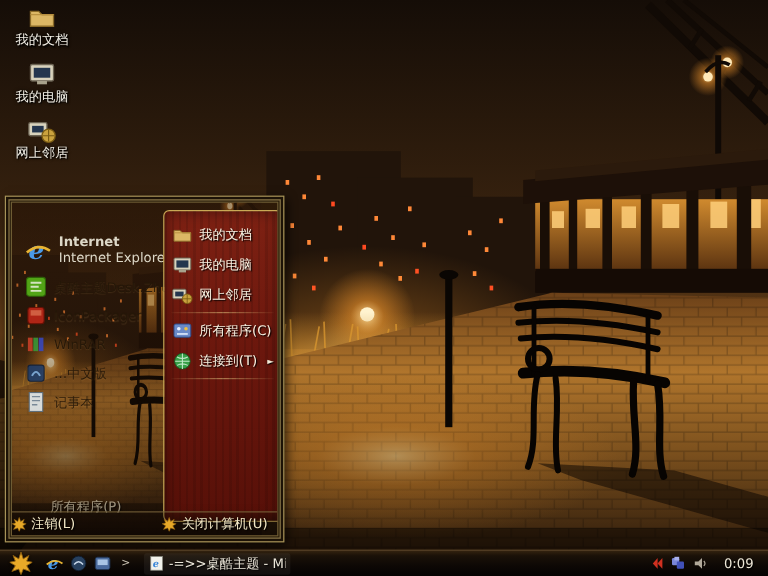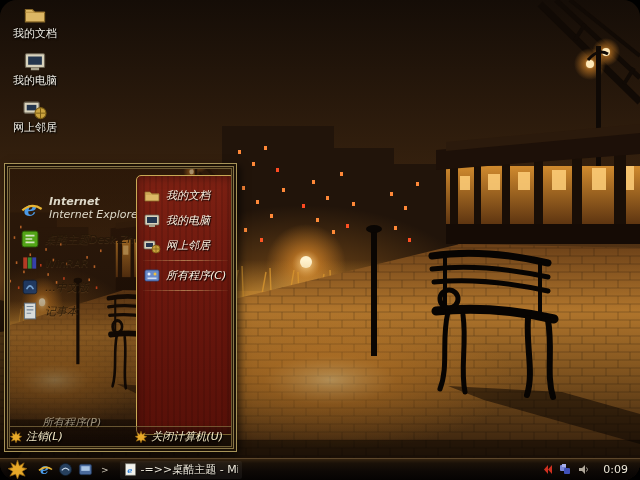--- a/index.html
+++ b/index.html
@@ -1,31 +1,31 @@
 <!DOCTYPE html>
 <html lang="zh"><head>
 <meta charset="utf-8">
 <style>
   html,body{margin:0;padding:0;background:#000;}
   *{box-sizing:border-box;}
   .screen{position:relative;width:640px;height:480px;overflow:hidden;
-          font-family:"DejaVu Sans","Liberation Sans",sans-serif;background:#0a0603;border-radius:17px;}
+          font-family:"DejaVu Sans","Liberation Sans",sans-serif;background:#0a0603;}
   .scene-svg{position:absolute;left:0;top:0;width:640px;height:480px;display:block;}
 
   
   .desk-icons{position:absolute;left:4px;top:4px;width:62px;}
   .dicon{width:62px;height:44px;margin-bottom:3px;text-align:center;cursor:default;}
   .dicon .dic{display:block;margin:0 auto 2px;width:26px;height:22px;}
   .dicon .dlabel{font-size:11px;line-height:1.05;color:#f2efe6;
                  text-shadow:1px 1px 1px #000,0 0 3px #000;}
 
   
   .start-menu{position:absolute;left:4px;top:163px;width:233px;height:289px;
               border:1px solid #a79358;background:#241808;
-              box-shadow:inset 0 0 0 2px #1c1206,inset 0 0 0 3px #8a7748,3px 3px 8px rgba(0,0,0,.65);font-style:italic;}
+              box-shadow:inset 0 0 0 2px #1c1206,inset 0 0 0 3px #8a7748,3px 3px 8px rgba(0,0,0,.65);}
   .menu-inner{position:absolute;inset:4px;overflow:hidden;border:1px solid #6e5c34;}
   .menu-scene{position:absolute;left:0;top:0;width:100%;height:100%;}
   .menu-tint{position:absolute;inset:0;background:linear-gradient(180deg,rgba(58,30,8,.45),rgba(40,20,6,.30) 60%,rgba(20,10,4,.35));}
 
   .left-col{position:absolute;left:4px;top:22px;width:120px;}
   .mi{display:flex;align-items:center;height:24px;padding-left:28px;font-size:11px;
       color:#241708;white-space:nowrap;cursor:default;}
   .mi .lic{width:20px;height:18px;margin-right:5px;flex:0 0 auto;}
   .mi-ie{height:36px;align-items:center;color:#ddd8c8;}
   .mi-ie .two{display:flex;flex-direction:column;line-height:1.15;}
@@ -305,20 +305,27 @@
         </div>
         <div class="mi mi-dark" style="padding-left:6px;">
           <svg class="lic" viewBox="0 0 16 16">
             <rect x="1" y="1" width="14" height="14" rx="2" fill="#58b818" stroke="#2e6a08" stroke-width=".8"></rect>
             <path d="M4 5 H12 M4 8 H10 M4 11 H12" stroke="#eaffd8" stroke-width="1.4" fill="none"></path>
           </svg>
           <span>桌酷主题Desk.ZhuoKu.Com</span>
         </div>
         <div class="mi mi-dark" style="padding-left:6px;">
           <svg class="lic" viewBox="0 0 16 16">
+            <rect x="2" y="2" width="12" height="12" rx="2" fill="#c22818" stroke="#701005" stroke-width=".8"></rect>
+            <rect x="4" y="4" width="8" height="4" fill="#e86a4a"></rect>
+          </svg>
+          <span>IconPackager</span>
+        </div>
+        <div class="mi mi-dark" style="padding-left:6px;">
+          <svg class="lic" viewBox="0 0 16 16">
             <rect x="2" y="3" width="3.5" height="10" fill="#c84028"></rect>
             <rect x="6" y="3" width="3.5" height="10" fill="#3a9a38"></rect>
             <rect x="10" y="3" width="3.5" height="10" fill="#3848c0"></rect>
           </svg>
           <span>WinRAR</span>
         </div>
         <div class="mi mi-dark" style="padding-left:6px;">
           <svg class="lic" viewBox="0 0 16 16">
             <rect x="2" y="2" width="12" height="12" rx="2" fill="#1c3c6c" stroke="#0c1e3a" stroke-width=".8"></rect>
             <path d="M5 10 Q8 4 11 10" stroke="#7ab0e8" stroke-width="1.4" fill="none"></path>
@@ -360,20 +367,28 @@
         <div class="rsep"></div>
         <div class="rmi">
           <svg class="ric" viewBox="0 0 16 16">
             <rect x="1" y="2" width="14" height="11" rx="1.5" fill="#6a8ac8" stroke="#2a4a88" stroke-width=".8"></rect>
             <circle cx="5" cy="6" r="1.5" fill="#e8f0ff"></circle>
               <circle cx="11" cy="6" r="1.5" fill="#f0c040"></circle>
             <rect x="3.5" y="9.5" width="9" height="1.6" fill="#cddcf4"></rect>
           </svg>
           <span>所有程序(C)</span>
         </div>
+        <div class="rmi">
+          <svg class="ric" viewBox="0 0 16 16">
+            <circle cx="8" cy="8" r="6.5" fill="#38a048" stroke="#1a5c24" stroke-width=".8"></circle>
+            <path d="M2 8 H14 M8 1.5 V14.5 M3.5 4.5 Q8 7 12.5 4.5 M3.5 11.5 Q8 9 12.5 11.5" stroke="#bfe8c8" stroke-width=".9" fill="none"></path>
+          </svg>
+          <span>连接到(T)</span>
+          <span class="sub-arrow">►</span>
+        </div>
         <div class="rsep"></div>
       </div>
 
       <div class="menu-bottom">
         <div class="mb-btn">
           <svg viewBox="0 0 20 20">
               <use href="#leaf"></use>
             </svg>
           <span>注销(L)</span>
         </div>

